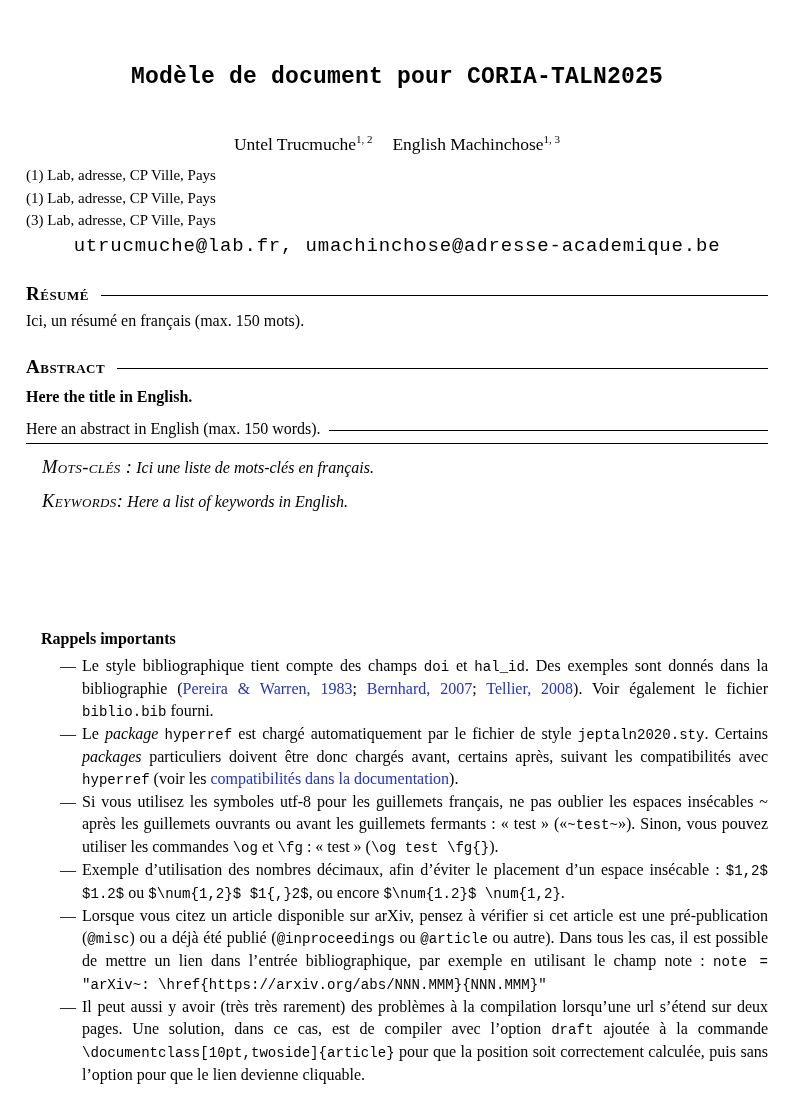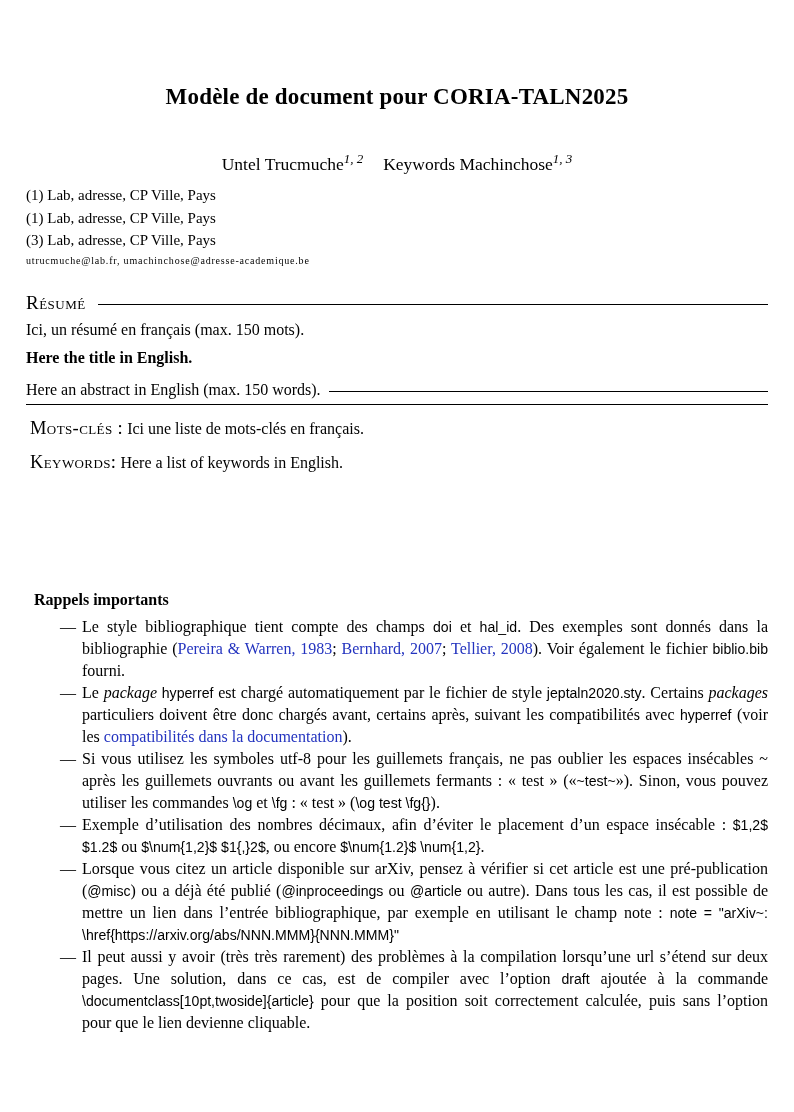--- a/index.html
+++ b/index.html
@@ -9,84 +9,90 @@
     width: 794px; height: 1112px;
     background: #ffffff;
     color: #000;
     font-family: "Liberation Serif", serif;
     font-size: 16px;
     padding: 0 26px;
     overflow: hidden;
     position: relative;
   }
   .title {
-    margin: 0; padding-top: 84px;
+    margin: 0; padding-top: 64px;
     text-align: center;
     font-size: 23px; font-weight: bold;
     letter-spacing: 0.2px;
+    font-family: Liberation Mono, monospace;
   }
   .authors {
     margin-top: 44px;
     text-align: center;
     font-size: 17.5px;
   }
-  .authors sup { font-size: 13px; line-height: 0; font-style: italic; }
+  .authors sup { font-size: 11px; line-height: 0; }
   .author-gap { display: inline-block; width: 20px; }
   .affiliations {
     margin-top: 9px;
     text-align: left;
     font-size: 15px; line-height: 22.5px;
   }
   .emails {
     margin-top: 3px;
-    font-family: Liberation Serif, serif;
-    font-size: 10px; letter-spacing: 0.8px;
+    text-align: center;
+    font-family: Liberation Mono, monospace;
+    font-size: 19px; letter-spacing: 0.8px;
   }
-  .section-header { display: flex; align-items: center; margin-top: 26px; }
+  .section-header { display: flex; align-items: center; margin-top: 26px; font-weight: bold; }
   .sc-label { font-variant: small-caps; font-size: 19px; letter-spacing: 0.5px; }
   .rule { flex: 1; border-top: 1.5px solid #000; margin-left: 12px; align-self: center; margin-top: 3px; }
   .body-text { margin: 7px 0 0 0; }
   .abstract-title { margin: 10px 0 0 0; font-weight: bold; }
   .abstract-end { display: flex; align-items: center; margin-top: 14px; text-align: center; }
   .abstract-end .rule { margin-left: 8px; }
   .full-rule { border-top: 1.5px solid #000; margin-top: 5px; }
-  .kw-line { margin: 13px 0 0 4px; }
+  .kw-line { margin: 13px 0 0 16px; font-style: italic; }
   .sc-label-inline { font-variant: small-caps; font-size: 18.5px; letter-spacing: 0.4px; }
-  .rappels-heading { margin: 118px 0 0 8px; font-size: 16px; font-weight: bold; }
+  .rappels-heading { margin: 118px 0 0 15px; font-size: 16px; font-weight: bold; }
   .rappels-list { margin-top: 7px; }
   .list-item { display: flex; margin-left: 34px; }
   .item-marker { width: 22px; flex-shrink: 0; line-height: 22px; }
   .item-text { flex: 1; text-align: justify; line-height: 22px; }
-  .run-code { font-family: Liberation Sans, sans-serif; font-size: 0.88em; margin-top: 44px; }
+  .run-code { font-family: Liberation Mono, monospace; font-size: 0.88em; margin-top: 44px; }
   .run-link { color: var(--link); }
   .run-italic { font-style: italic; }
 </style>
 </head>
 <body>
 
 <div class="page">
 
   <h1 class="title">Modèle de document pour CORIA-TALN2025</h1>
 
-  <div class="authors"><span>Untel Trucmuche</span><sup>1, 2</sup><span class="author-gap"></span><span>Keywords Machinchose</span><sup>1, 3</sup></div>
+  <div class="authors"><span>Untel Trucmuche</span><sup>1, 2</sup><span class="author-gap"></span><span>English Machinchose</span><sup>1, 3</sup></div>
 
   <div class="affiliations">
     <div>(1) Lab, adresse, CP Ville, Pays</div>
     <div>(1) Lab, adresse, CP Ville, Pays</div>
     <div>(3) Lab, adresse, CP Ville, Pays</div>
   </div>
 
   <div class="emails">utrucmuche@lab.fr, umachinchose@adresse-academique.be</div>
 
   <div class="section-header">
     <span class="sc-label">Résumé</span>
     <span class="rule"></span>
   </div>
   <p class="body-text">Ici, un résumé en français (max. 150 mots).</p>
 
+  <div class="section-header">
+    <span class="sc-label">Abstract</span>
+    <span class="rule"></span>
+  </div>
   <p class="abstract-title">Here the title in English.</p>
   <div class="abstract-end">
     <span>Here an abstract in English (max. 150 words).</span>
     <span class="rule"></span>
   </div>
   <div class="full-rule"></div>
 
   <p class="kw-line"><span class="sc-label-inline">Mots-clés :</span> <span>Ici une liste de mots-clés en français.</span></p>
 
   <p class="kw-line"><span class="sc-label-inline">Keywords:</span> <span>Here a list of keywords in English.</span></p>

